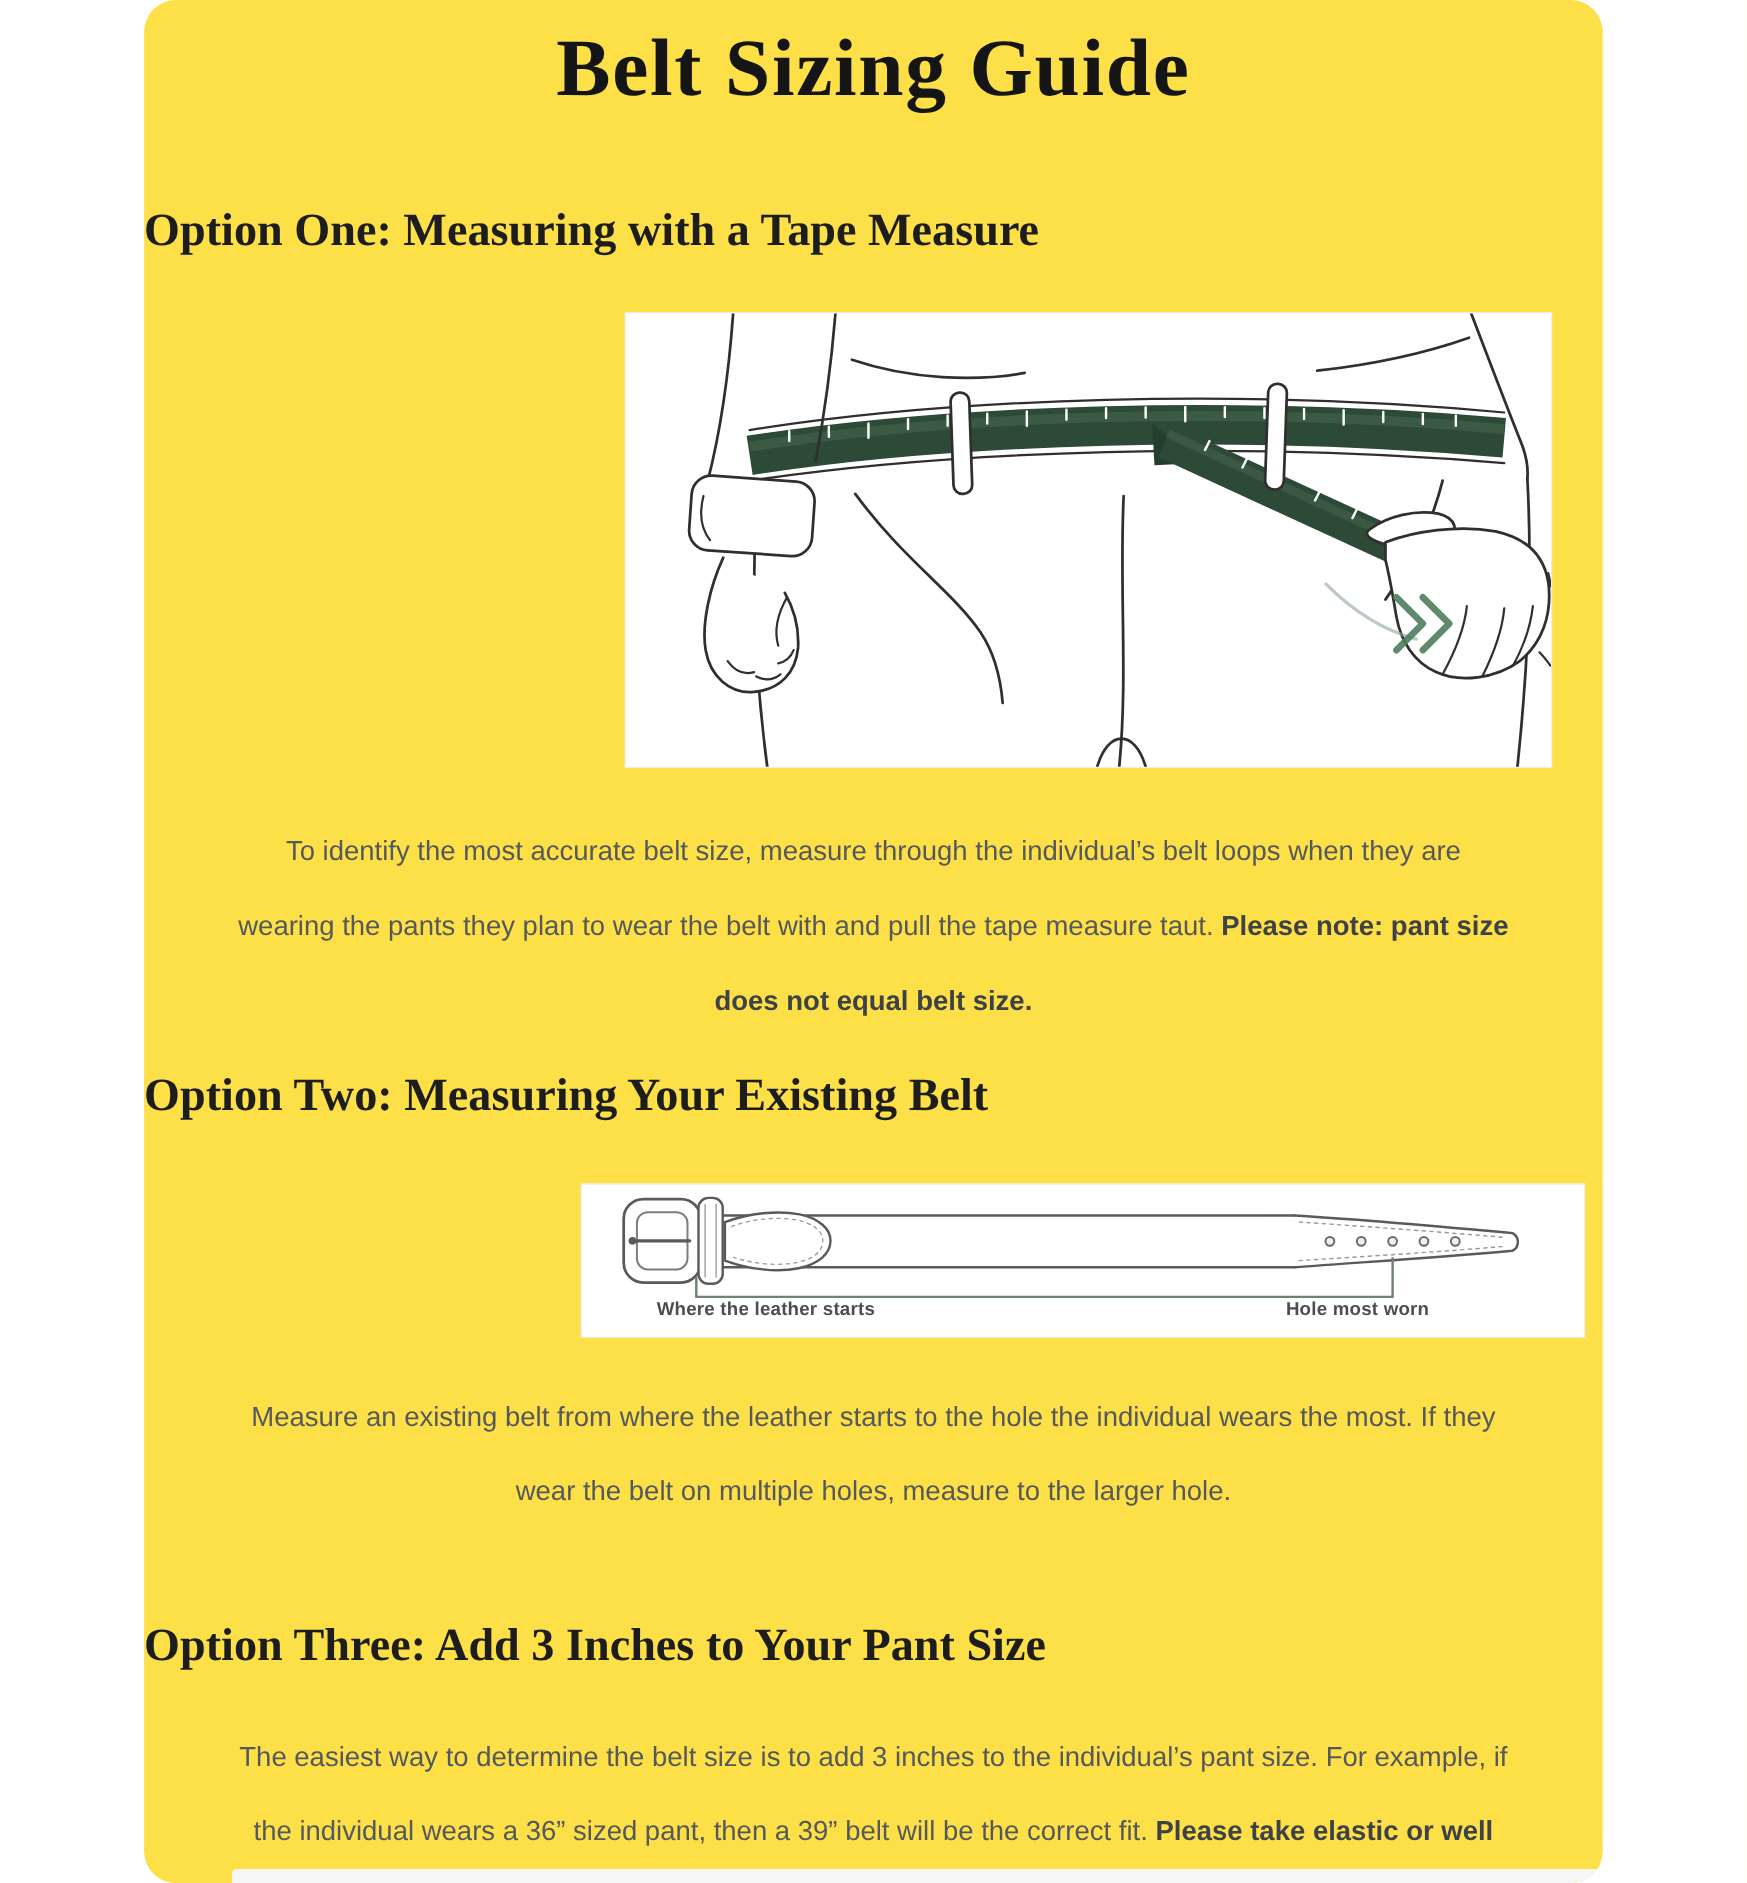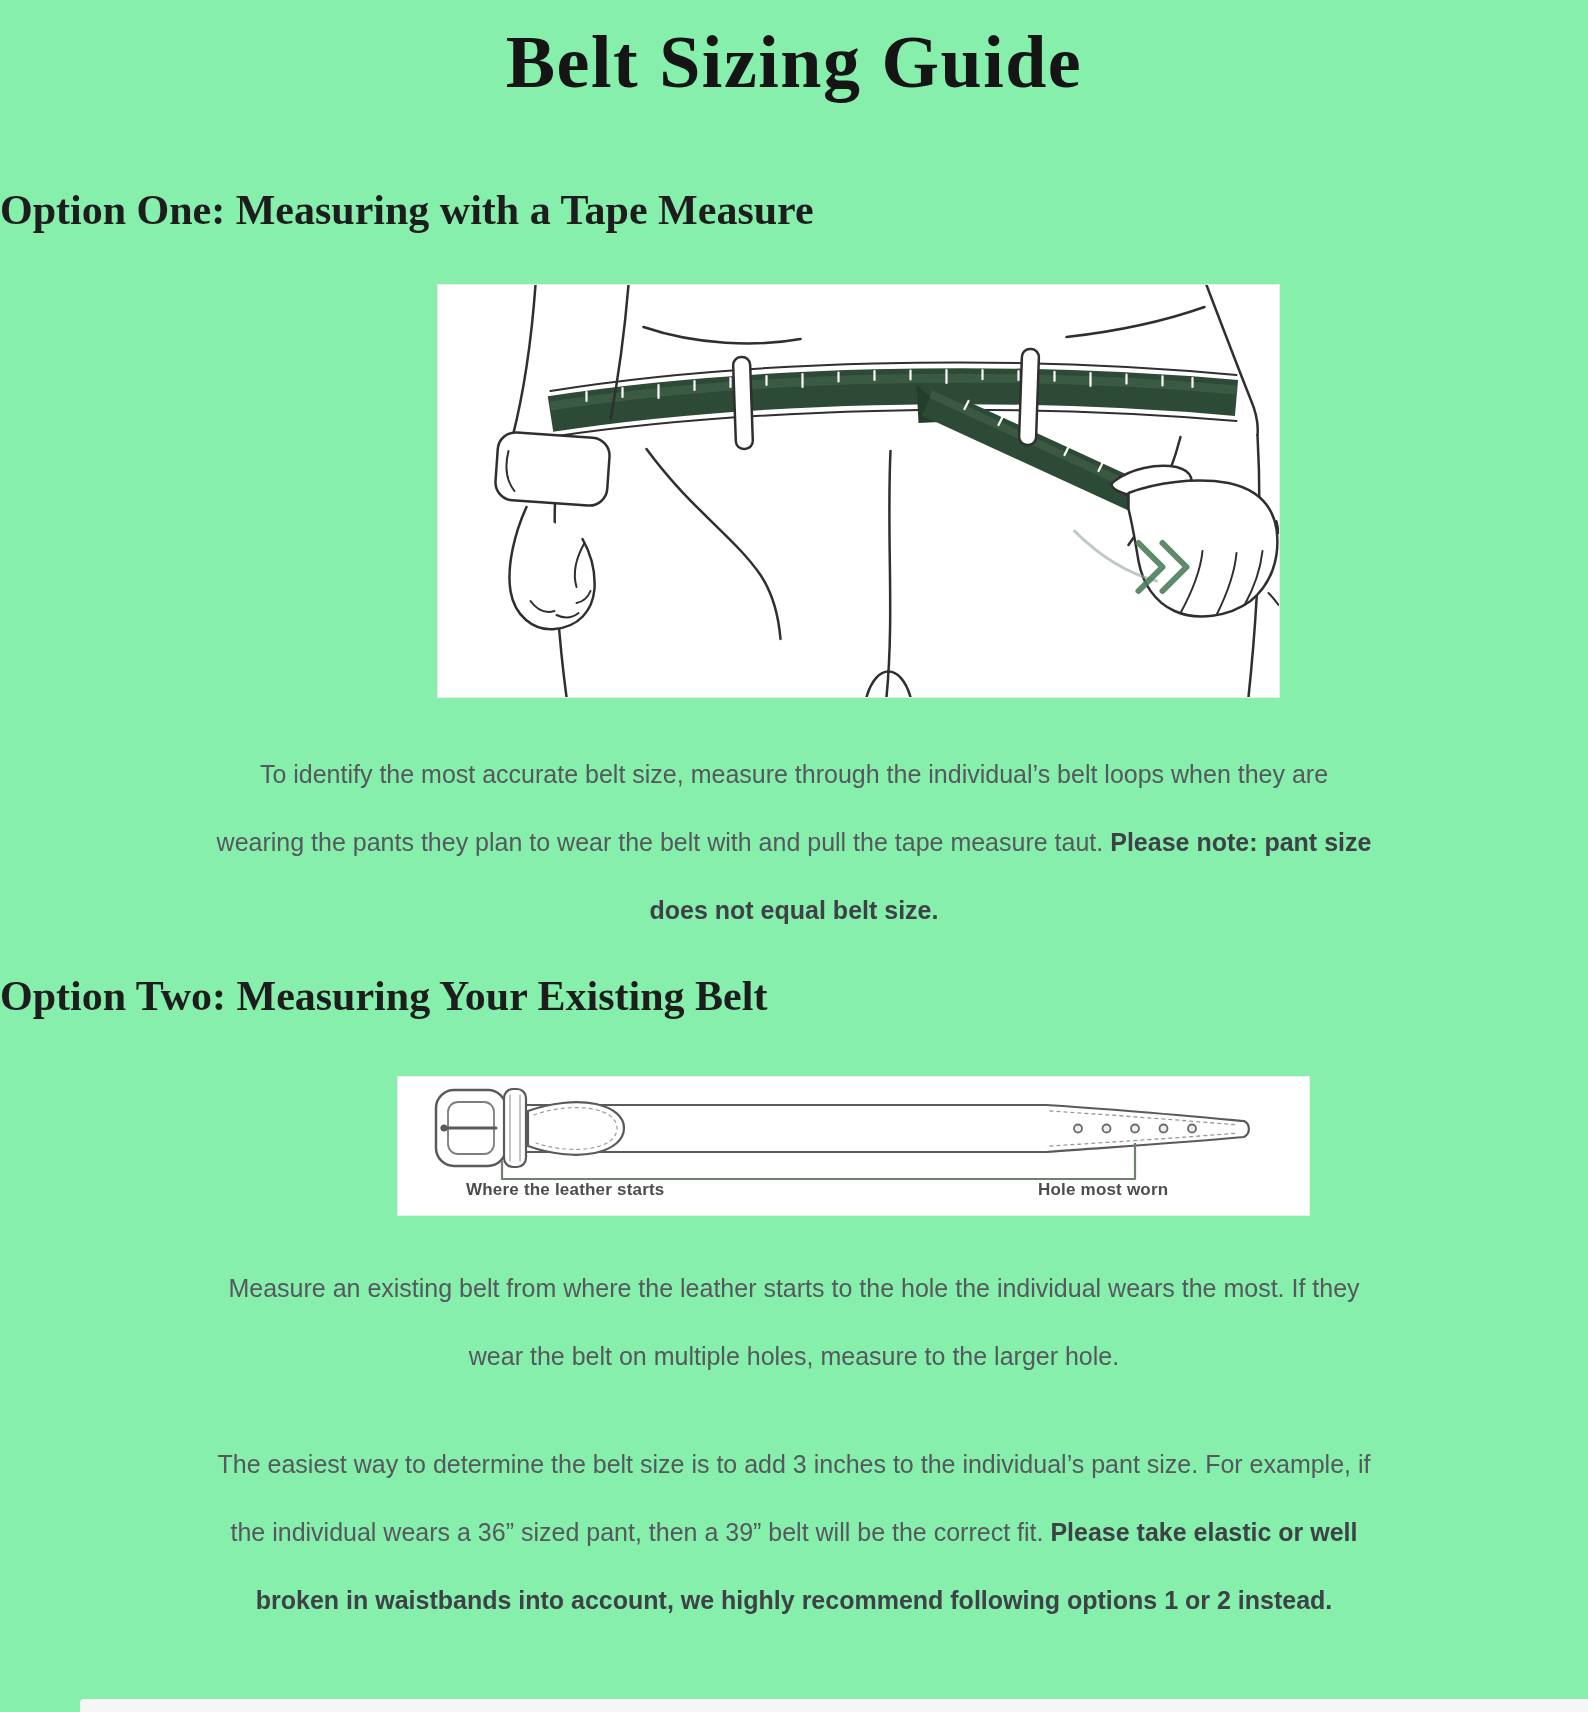--- a/index.html
+++ b/index.html
@@ -1,23 +1,24 @@
 <!DOCTYPE html>
 <html><head>
 <meta charset="utf-8">
 <style>
   html,body{margin:0;padding:0;background:#ffffff;}
   .page{
     position:relative;
-    width:1588px;
+    width:1326px;
     height:1712px;
     margin:0 auto;
-    background:#86efac;
+    background:#fde047;
     overflow:hidden;
     font-family:"Liberation Sans","DejaVu Sans",sans-serif;
+    border-radius:29px;
   }
   h1.title{
     margin:14px 0 0 0;
     text-align:center;
     font-family:"Liberation Serif","DejaVu Serif",serif;
     font-weight:700;
     font-size:74px;
     line-height:1.3;
     letter-spacing:1.5px;
     color:#151515;
@@ -188,17 +189,18 @@
 
         <path d="M104,84 V102 H737 V66" stroke="#70816f" stroke-width="2.2" fill="none" stroke-linecap="butt"></path>
       </g>
     </svg>
     <div class="diagram-label label-left">Where the leather starts</div>
     <div class="diagram-label label-right">Hole most worn</div>
   </div>
 
   <p class="para" id="para-two"><span>Measure an existing belt from where the leather starts to the hole the individual wears the most. If they wear the belt on multiple holes, measure to the larger hole.</span></p>
 
+  <h2 class="section-heading" id="h-three">Option Three: Add 3 Inches to Your Pant Size</h2>
 
   <p class="para" id="para-three"><span>The easiest way to determine the belt size is to add 3 inches to the individual’s pant size. For example, if the individual wears a 36” sized pant, then a 39” belt will be the correct fit. </span><strong>Please take elastic or well broken in waistbands into account, we highly recommend following options 1 or 2 instead.</strong></p>
 
   <div class="bottom-strip"></div>
 </div>
 
 </body></html>

